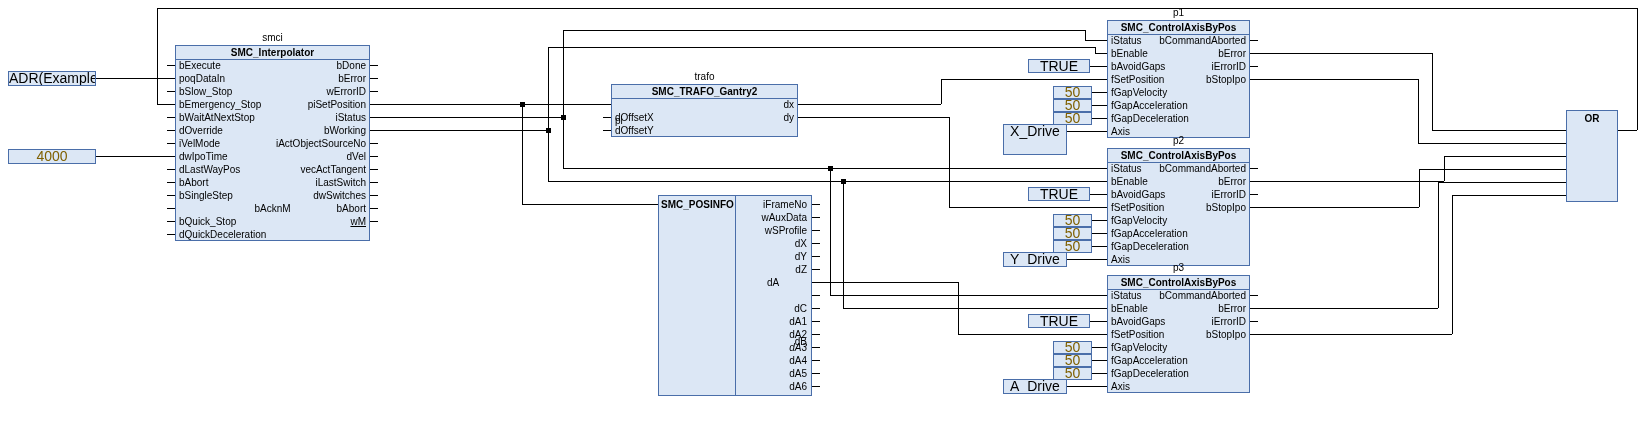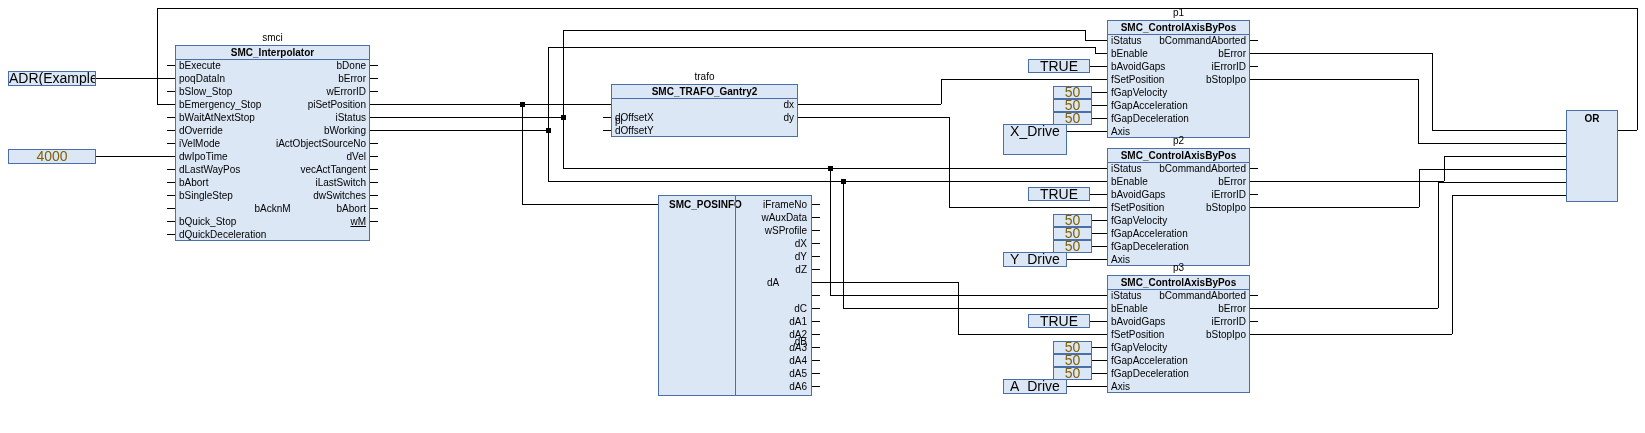--- a/index.html
+++ b/index.html
@@ -5,21 +5,21 @@
   html,body{margin:0;padding:0;background:#ffffff;}
   #stage{position:relative;width:1645px;height:433px;background:#ffffff;overflow:hidden;
          font-family:"Liberation Sans",sans-serif;}
   .fb{position:absolute;box-sizing:border-box;background:var(--fill);border:1px solid var(--border);}
   .fb-header{position:absolute;left:0;right:0;top:0;height:13px;line-height:13px;
              font-size:10px;font-weight:bold;text-align:center;white-space:nowrap;overflow:hidden;}
   .fb-header.underline{border-bottom:1px solid var(--border);}
   .pin{position:absolute;font-size:10px;height:13px;line-height:13px;white-space:nowrap;color:#000;}
   .pin.in{text-align:left;}
   .pin.out{text-align:right;}
-  .struct-label{position:absolute;font-size:10px;font-weight:bold;height:13px;line-height:13px;white-space:nowrap;color:#000;margin-left:8px;}
+  .struct-label{position:absolute;font-size:10px;font-weight:bold;height:13px;line-height:13px;white-space:nowrap;color:#000;}
   .divider{position:absolute;width:1px;top:0;bottom:0;background:var(--border);}
   .wire{position:absolute;background:#000000;}
   .jdot{position:absolute;width:5px;height:5px;background:#000000;}
   .cbox{position:absolute;box-sizing:border-box;background:var(--fill);border:1px solid var(--border);
         font-size:14px;text-align:center;white-space:nowrap;overflow:hidden;color:#000;}
   .ilabel{position:absolute;font-size:10px;text-align:center;white-space:nowrap;color:#000;}
 </style>
 </head>
 <body>
 

